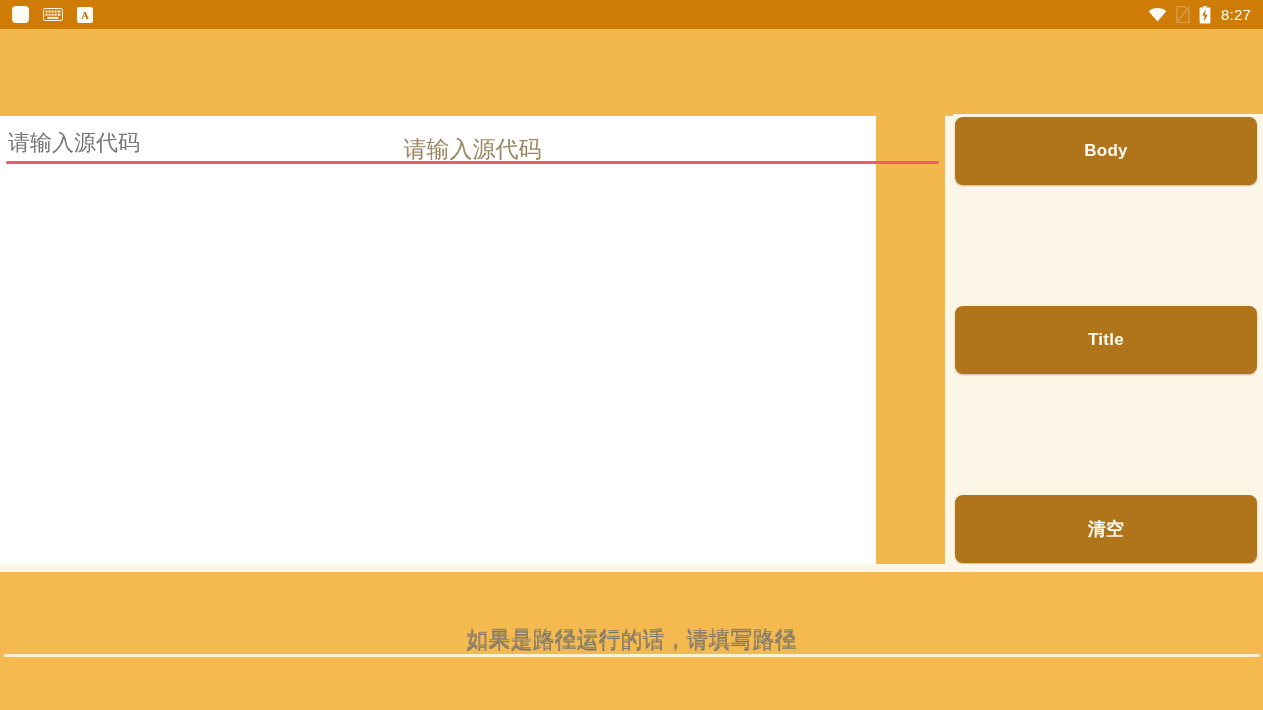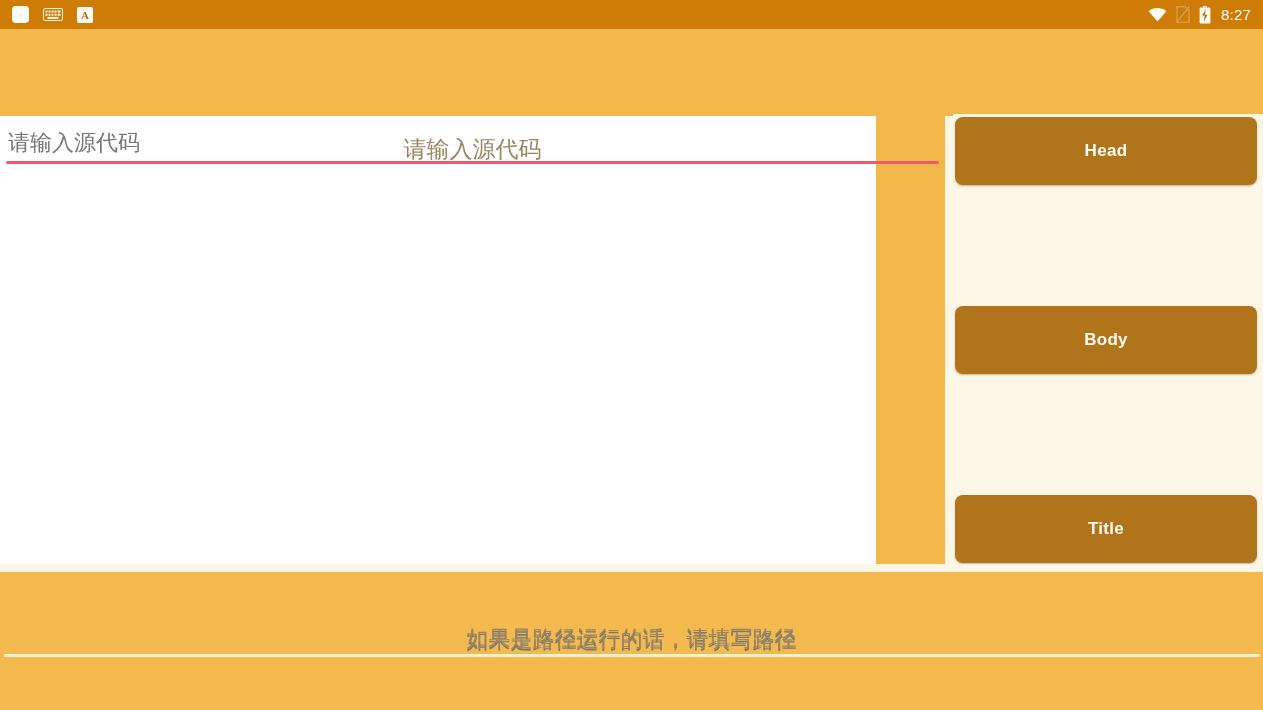--- a/index.html
+++ b/index.html
@@ -313,23 +313,23 @@
 
   <div class="editor-panel">
     <textarea class="editor-input" placeholder="请输入源代码" style="color: transparent;"></textarea>
     <div class="editor-placeholder">请输入源代码</div>
     <div class="editor-underline"></div>
   </div>
 
   <div class="v-divider"></div>
 
   <div class="button-column">
-    <button class="side-btn">Head</button>
     <button class="side-btn">Body</button>
     <button class="side-btn">Title</button>
+    <button class="side-btn cjk">清空</button>
   </div>
 
   <div class="h-divider"></div>
 
   <div class="path-panel">
     <input class="path-input" type="text" placeholder="如果是路径运行的话，请填写路径" style="color: transparent;">
     <div class="path-placeholder">如果是路径运行的话，请填写路径</div>
     <div class="path-underline"></div>
   </div>
 

